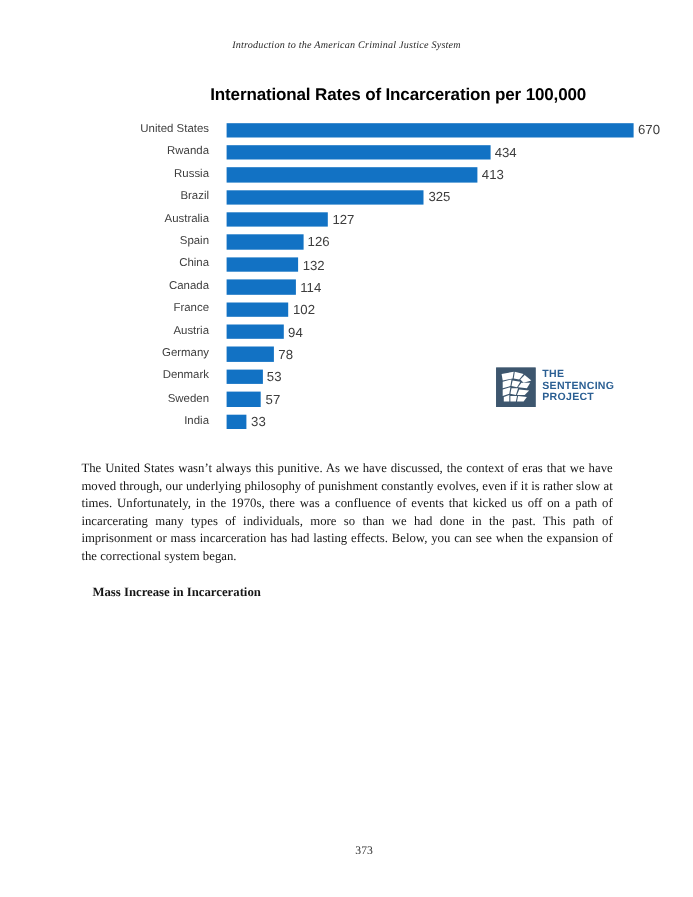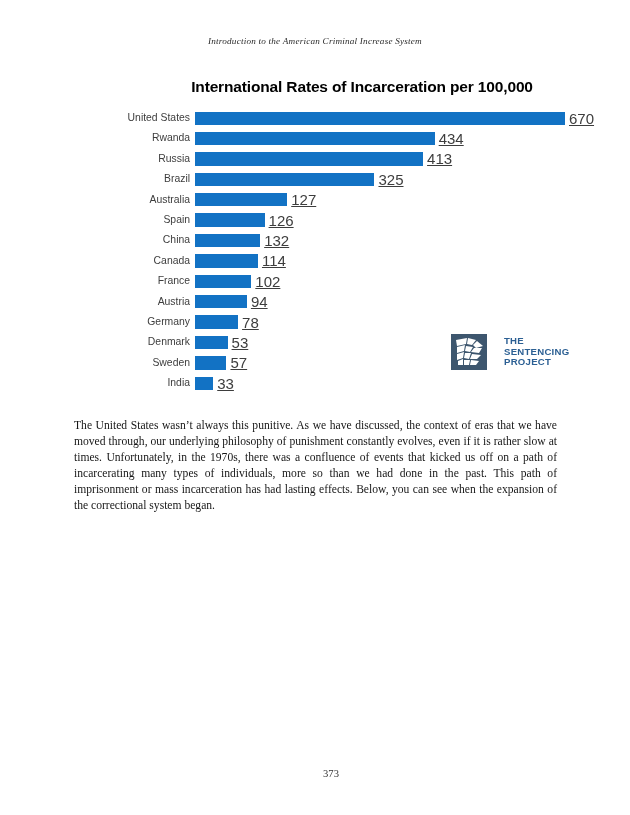--- a/index.html
+++ b/index.html
@@ -53,56 +53,54 @@
     width: 540px;
   }
   .bar-row {
     display: flex;
     align-items: center;
     height: 20.4px;
   }
   .bar-label {
     width: 92px;
     text-align: right;
-    padding-right: 5px;
+    padding-right: 16px;
     font-family: "Liberation Sans Narrow", "Liberation Sans", sans-serif;
     font-size: 10.4px;
     color: #3d3d3d;
     white-space: nowrap;
     line-height: 1;
   }
   .bar-track {
     position: relative;
     flex: 1;
     height: 13.4px;
     display: flex;
     align-items: center;
   }
   .bar-fill {
     height: 13.4px;
     background: #1272c4;
   }
   .bar-value {
     font-family: "Liberation Sans Narrow", "Liberation Sans", sans-serif;
-    font-size: 15px;
+    font-size: 12px;
     color: #3d3d3d;
     margin-left: 4px;
     line-height: 1;
     white-space: nowrap;
-    text-decoration: underline;
   }
 
   
   .logo {
     position: absolute;
     left: 451px;
     top: 334px;
     display: flex;
     align-items: center;
-    gap: 11px;
   }
   .logo-mark {
     width: 36px;
     height: 36px;
     background: #3d566e;
     position: relative;
     overflow: hidden;
   }
   .logo-mark svg { display: block; }
   .logo-text {
@@ -150,21 +148,21 @@
     text-align: center;
     font-family: "Liberation Serif", serif;
     font-size: 10.6px;
     color: #333333;
     margin-left: 16px;
   }
 </style>
 </head>
 <body>
 
-<div class="running-head">Introduction to the American Criminal Increase System</div>
+<div class="running-head">Introduction to the American Criminal Justice System</div>
 
 <figure class="chart-figure">
   <div class="chart-title">International Rates of Incarceration per 100,000</div>
   <div class="chart-plot">
       <div class="bar-row">
         <div class="bar-label">United States</div>
         <div class="bar-track">
           <div class="bar-fill" style="width: 370px; background: rgb(18, 114, 196);"></div>
           <div class="bar-value">670</div>
         </div>
@@ -285,15 +283,16 @@
   </div>
   <div class="logo-text">
     <div>THE</div>
     <div>SENTENCING</div>
     <div>PROJECT</div>
   </div>
 </div>
 
 <div class="body-copy">
   <p>The United States wasn’t always this punitive. As we have discussed, the context of eras that we have moved through, our underlying philosophy of punishment constantly evolves, even if it is rather slow at times. Unfortunately, in the 1970s, there was a confluence of events that kicked us off on a path of incarcerating many types of individuals, more so than we had done in the past. This path of imprisonment or mass incarceration has had lasting effects. Below, you can see when the expansion of the correctional system began.</p>
+  <p class="subhead">Mass Increase in Incarceration</p>
 </div>
 
 <div class="folio">373</div>
 
 </body></html>

